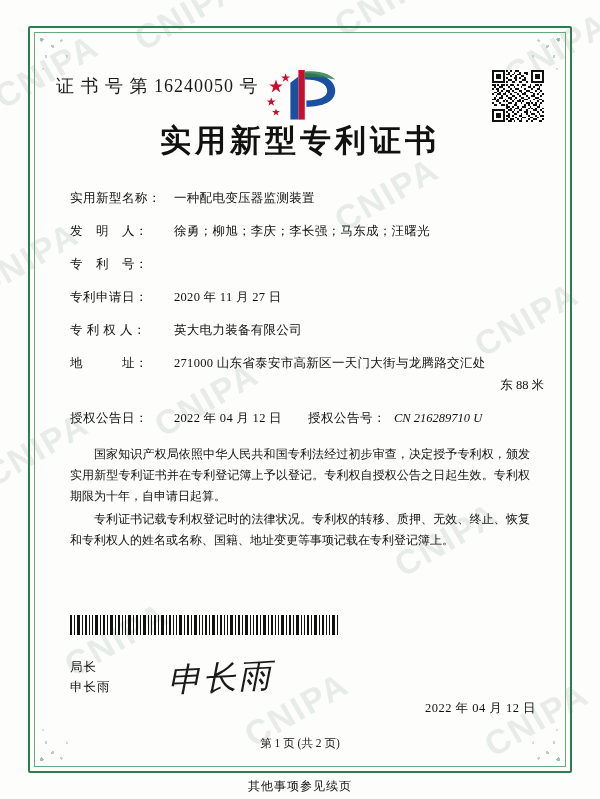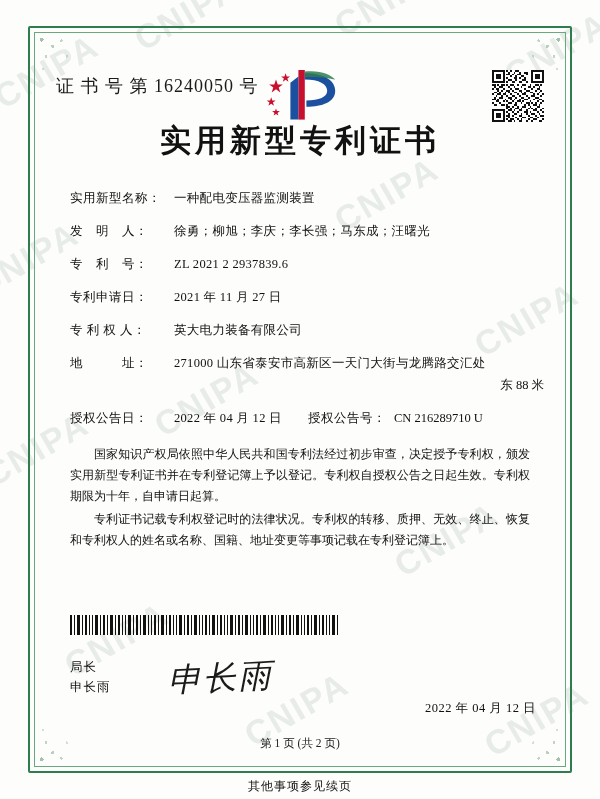--- a/index.html
+++ b/index.html
@@ -461,44 +461,43 @@
         <div class="f-value">一种配电变压器监测装置</div>
       </div>
 
       <div class="field">
         <div class="f-label">发　明　人：</div>
         <div class="f-value">徐勇；柳旭；李庆；李长强；马东成；汪曙光</div>
       </div>
 
       <div class="field">
         <div class="f-label">专　利　号：</div>
-        <div class="f-value">ZL 2021 2 2937839.6</div>
       </div>
 
       <div class="field">
         <div class="f-label">专利申请日：</div>
-        <div class="f-value">2021 年 11 月 27 日</div>
+        <div class="f-value">2020 年 11 月 27 日</div>
       </div>
 
       <div class="field">
         <div class="f-label">专 利 权 人：</div>
         <div class="f-value">英大电力装备有限公司</div>
       </div>
 
       <div class="field" style="margin-bottom:2px;">
         <div class="f-label">地　　　址：</div>
         <div class="f-value">271000  山东省泰安市高新区一天门大街与龙腾路交汇处</div>
       </div>
       <div class="f-value2" style="margin-bottom:13px;text-align:right;">东 88 米</div>
 
       <div class="field two-col">
         <div class="f-label">授权公告日：</div>
         <div class="f-value">2022 年 04 月 12 日</div>
         <div class="col2-label" style="width:auto;flex:0 0 auto;">授权公告号：</div>
-        <div style="width:150px;">CN 216289710 U</div>
+        <div style="width:150px;font-style:italic;">CN 216289710 U</div>
       </div>
     </div>
 
     <div class="para">
       <p>国家知识产权局依照中华人民共和国专利法经过初步审查，决定授予专利权，颁发实用新型专利证书并在专利登记簿上予以登记。专利权自授权公告之日起生效。专利权期限为十年，自申请日起算。</p>
       <p>专利证书记载专利权登记时的法律状况。专利权的转移、质押、无效、终止、恢复和专利权人的姓名或名称、国籍、地址变更等事项记载在专利登记簿上。</p>
     </div>
 
     <svg class="barcode" viewBox="0 0 268 20" preserveAspectRatio="none" shape-rendering="crispEdges">
       <g fill="#111111">

